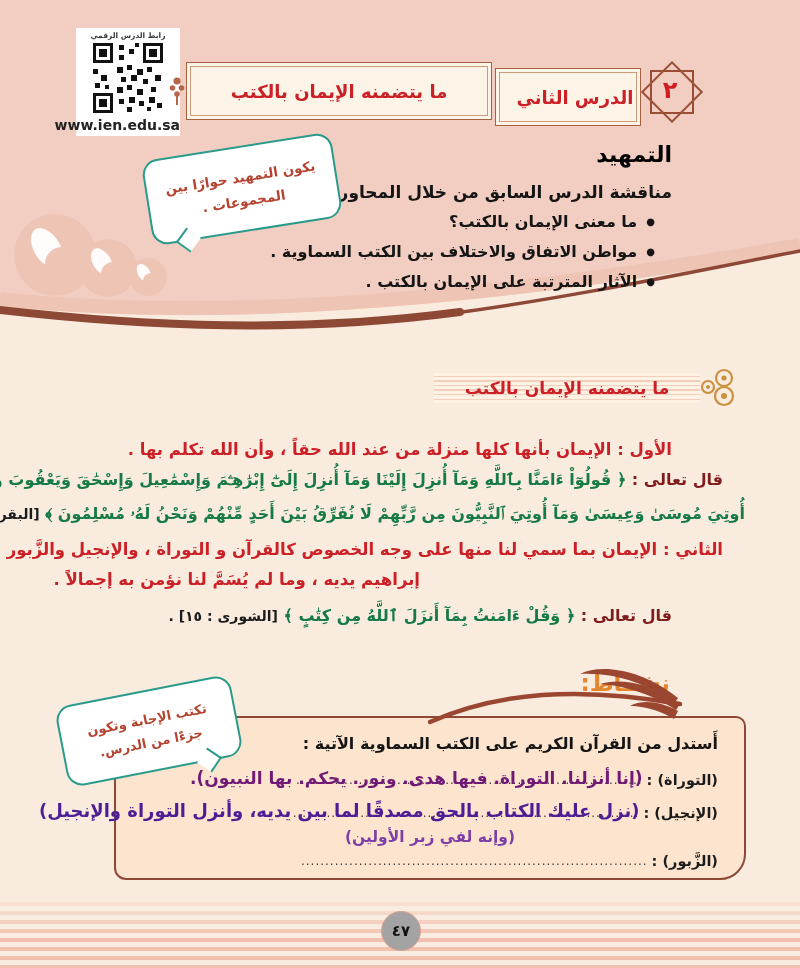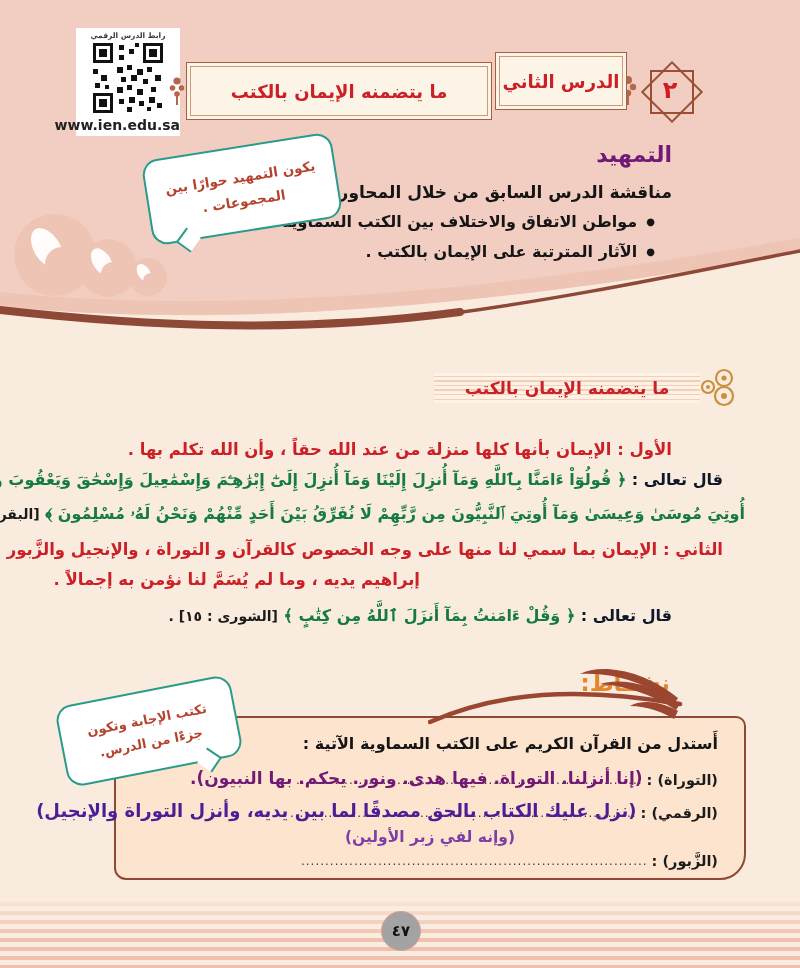--- a/index.html
+++ b/index.html
@@ -15,33 +15,33 @@
   
   .qr-panel{left:76px;top:28px;width:104px;height:108px;background:#ffffff;
     z-index:3;text-align:center;direction:rtl;padding-top:3px;box-sizing:border-box;}
   .qr-label{font-size:7.5px;font-weight:bold;color:#3a3a3a;line-height:10px;}
   .qr-url{font-size:14px;font-weight:bold;color:#222;line-height:12px;}
 
   
   .frame-box{background:#fdf4e8;border:1px solid #a55f41;
     box-shadow:inset 0 0 0 3px #fdf4e8, inset 0 0 0 4px #cf9a77;
     display:flex;align-items:center;justify-content:center;z-index:3;}
-  .lesson-box{left:495px;top:52px;width:130px;height:56px;}
+  .lesson-box{left:495px;top:68px;width:130px;height:56px;padding-left:14px;}
   .title-box{left:186px;top:62px;width:304px;height:56px;}
   .hdr-text{color:#cc2027;font-weight:bold;font-size:18px;}
 
   .badge{left:636px;top:56px;width:68px;height:68px;z-index:3;}
   .badge .sq{position:absolute;left:14px;top:14px;width:40px;height:40px;
     border:2px solid #9a4f35;background:transparent;}
   .badge .sq.r{transform:rotate(45deg);}
   .badge-num{position:absolute;inset:0;display:flex;align-items:center;justify-content:center;
     color:#d11c24;font-size:24px;font-weight:bold;}
 
   
-  .tamheed{right:128px;top:142px;color:#701a75;font-size:22px;font-weight:bold;z-index:3;}
+  .tamheed{right:128px;top:142px;color:#000000;font-size:22px;font-weight:bold;z-index:3;}
   .intro-lead{right:128px;top:182px;color:#151515;font-size:17px;font-weight:bold;z-index:3;}
   .bullets{right:145px;top:212px;z-index:3;}
   .bullet-row{display:flex;align-items:baseline;gap:9px;height:30px;
     color:#151515;font-size:16px;font-weight:bold;}
   .bullet-row::before{content:"●";font-size:10px;position:relative;top:-2px;}
 
   
   .bubble{background:#fff;border:2.5px solid #2a9b8b;border-radius:16px;
     color:#b5432f;font-weight:bold;text-align:center;z-index:4;
     display:flex;align-items:center;justify-content:center;box-sizing:border-box;}
@@ -61,21 +61,21 @@
   .section-band span{color:#cc2027;font-size:17px;font-weight:bold;}
   .gold-orn{left:694px;top:366px;z-index:3;}
 
   .red-line{color:#cc2027;font-weight:bold;font-size:16.5px;z-index:3;white-space:nowrap;}
   .sec-lead{right:128px;top:410px;font-size:17px;}
   .sec-first{right:128px;top:440px;}
   .sec-second1{right:77px;top:540px;}
   .sec-second2{right:380px;top:570px;}
 
   .verse-line{z-index:3;white-space:nowrap;font-weight:bold;font-size:16px;}
-  .qala{color:#0f172a;}
+  .qala{color:#7f1d1d;}
   .verse{color:#157a43;}
   .vref{color:#1b1b1b;font-size:14px;}
   .v1l1{right:77px;top:470px;}
   .v1l2{right:55px;top:504px;}
   .v2{right:128px;top:606px;}
 
   
   .nashat{right:130px;top:670px;color:#e5862c;font-size:23px;font-weight:bold;z-index:4;}
   .flourish{left:428px;top:662px;z-index:4;}
   .activity-box{left:114px;top:716px;width:632px;height:164px;z-index:3;
@@ -220,20 +220,23 @@
   <div class="abs tamheed">التمهيد</div>
 
   <div class="abs bubble bubble1">
     <span>يكون التمهيد حوارًا بين المجموعات .</span>
   </div>
 
   <div class="abs intro-lead">مناقشة الدرس السابق من خلال المحاور الآتية :</div>
 
   <div class="abs bullets">
     <div class="bullet-row">
+        <span>ما معنى الإيمان بالكتب؟</span>
+      </div>
+    <div class="bullet-row">
         <span>مواطن الاتفاق والاختلاف بين الكتب السماوية .</span>
       </div>
     <div class="bullet-row">
         <span>الآثار المترتبة على الإيمان بالكتب .</span>
       </div>
   </div>
 
   <div class="abs section-band">
     <span>ما يتضمنه الإيمان بالكتب</span>
   </div>
@@ -283,21 +286,21 @@
 
     <div class="act-row row-tawrah">
       <span class="act-label">(التوراة) :</span>
       <span class="ans blue">
         <span class="ans-dots">........................................................................</span>
         <span class="ans-text">(إنا أنزلنا. التوراة. فيها هدى. ونور. يحكم. بها النبيون).</span>
       </span>
     </div>
 
     <div class="act-row row-injil">
-      <span class="act-label">(الرقمي) :</span>
+      <span class="act-label">(الإنجيل) :</span>
       <span class="ans purple">
         <span class="ans-dots">........................................................................</span>
         <span class="ans-text">(نزل عليك الكتاب بالحق مصدقًا لما بين يديه، وأنزل التوراة والإنجيل)</span>
       </span>
     </div>
 
     <div class="act-center">(وإنه لفي زبر الأولين)</div>
 
     <div class="act-row row-zabur">
       <span class="act-label">(الزَّبور) :</span>

